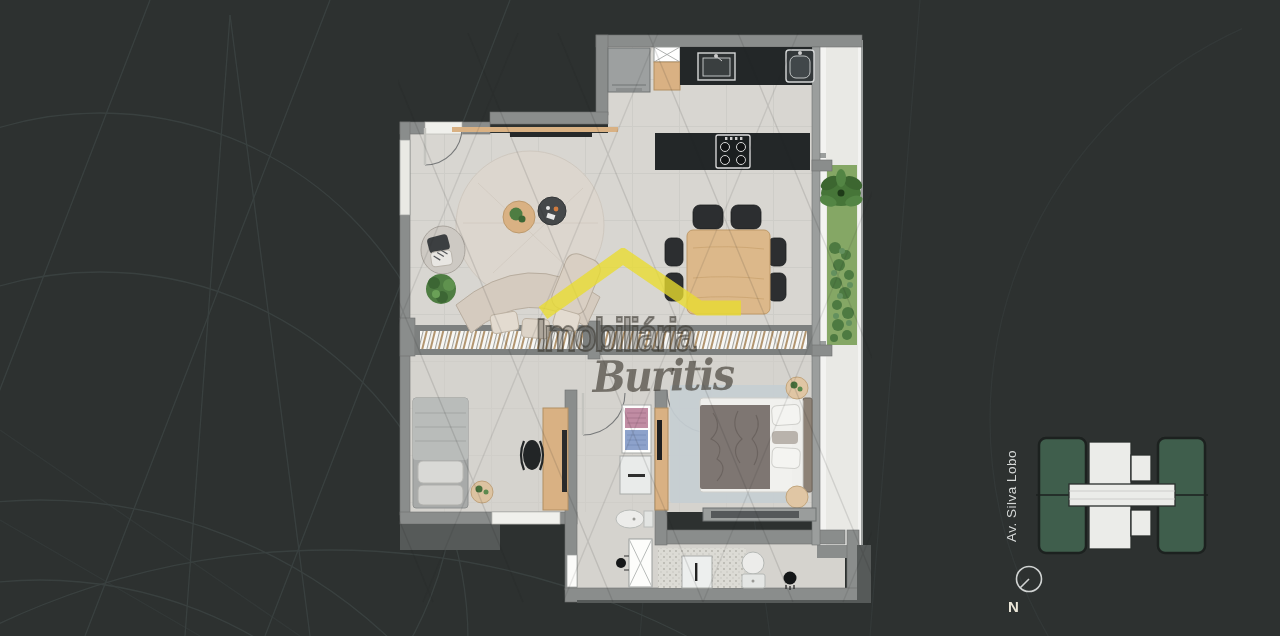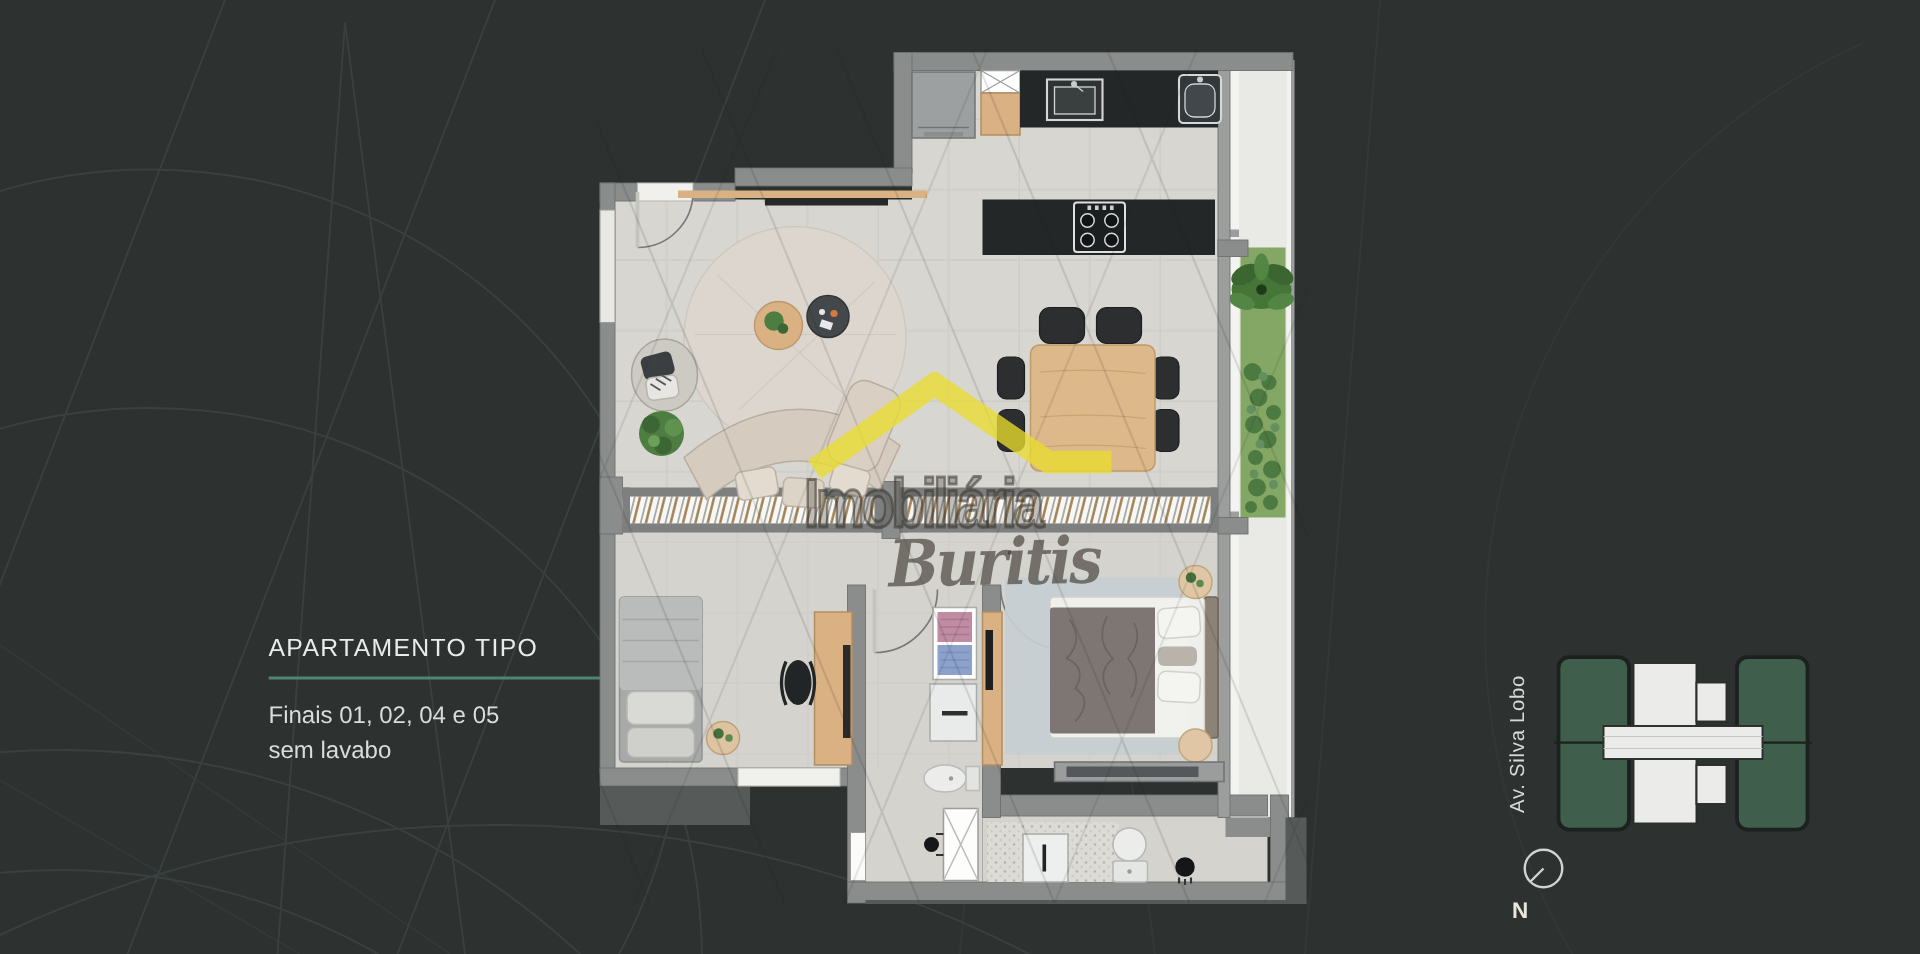--- a/index.html
+++ b/index.html
@@ -340,28 +340,20 @@
       <path d="M120 0 L-115 569 M260 0 L25 569 M400 0 L165 569 M540 0 L305 569 M680 0 L445 569" opacity=".8"></path>
     </g>
   </svg>
 
   <svg class="abs" width="260" height="80" viewBox="0 0 260 80" style="left:530px;top:248px">
     <polyline points="13,65 93,8 169,60 211,60" fill="none" stroke="#e9dd2e" stroke-width="15" opacity=".78"></polyline>
   </svg>
   <div class="wm-name">Imobiliária</div>
   <div class="wm-script">Buritis</div>
 
-  <div class="info">
-    <h1>APARTAMENTO TIPO</h1>
-    <div class="divider"></div>
-    <div class="sub">
-      <div>Finais 01, 02, 04 e 05</div>
-      <div>sem lavabo</div>
-    </div>
-  </div>
 
   <svg class="abs" width="172" height="125" viewBox="0 0 172 125" style="left:1036px;top:434px">
     <g stroke="#1c211f" stroke-width="2.5">
       <rect x="3" y="4" width="47" height="115" rx="7" fill="#3f5e4c"></rect>
       <rect x="122" y="4" width="47" height="115" rx="7" fill="#3f5e4c"></rect>
     </g>
     <path d="M-5 61 H50 M122 61 H177" stroke="#1c211f" stroke-width="1.5"></path>
     <g fill="#ebece9" stroke="#2a2f2d" stroke-width="1.3">
       <rect x="53" y="8" width="42" height="107"></rect>
       <rect x="95" y="21" width="20" height="26"></rect>

